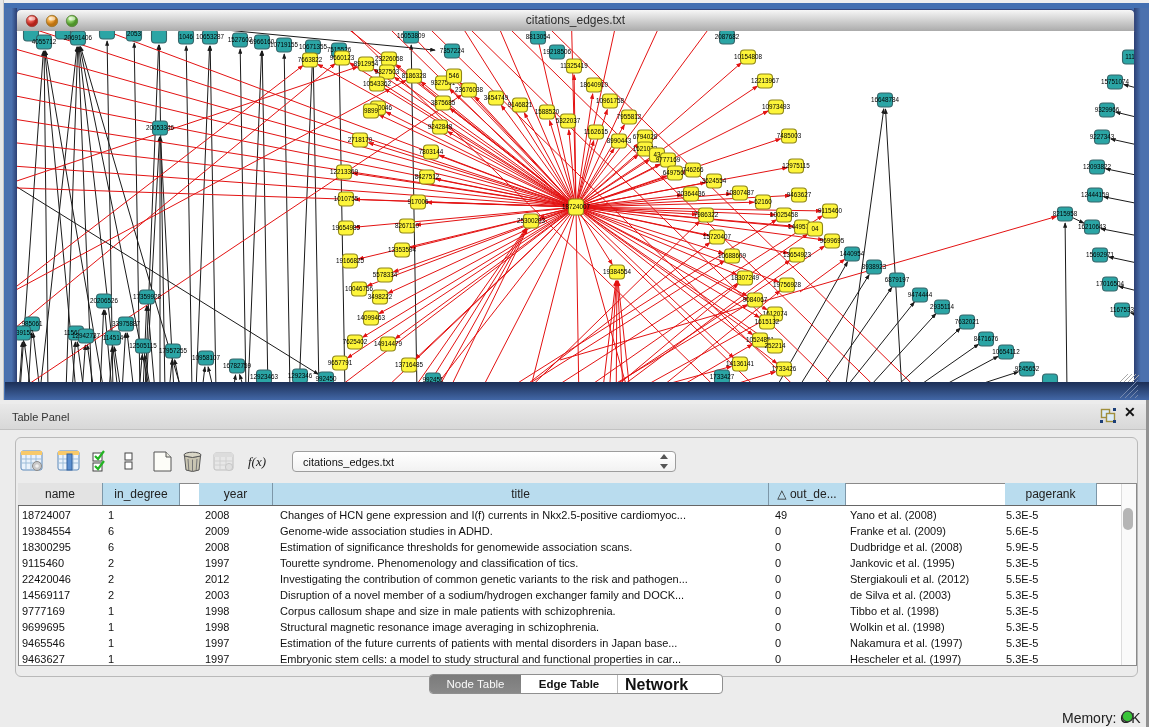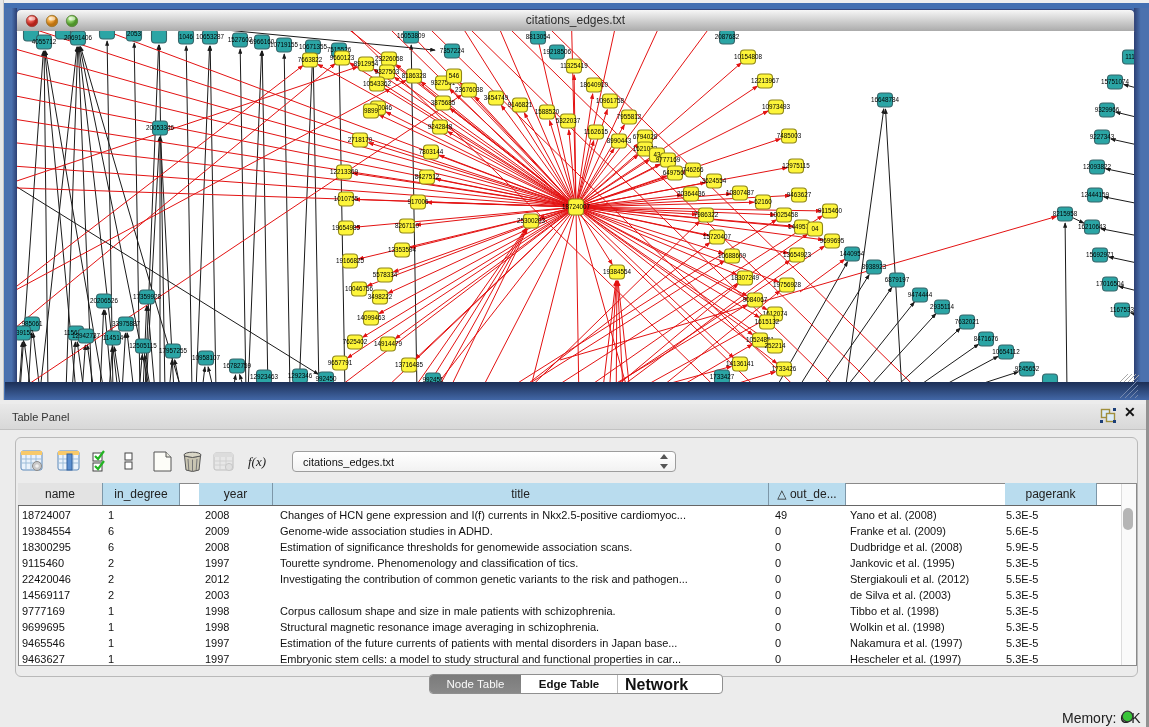--- a/index.html
+++ b/index.html
@@ -712,20 +712,21 @@
 <span style="left:205px">2012</span>
     <span style="left:280px">Investigating the contribution of common genetic variants to the risk and pathogen...</span>
 <span style="left:775px">0</span>
     <span style="left:850px">Stergiakouli et al. (2012)</span>
 <span style="left:1006px">5.5E-5</span>
   </div>
 <div class="trow" style="top:588px">
 <span style="left:22px">14569117</span>
     <span style="left:108px">2</span>
 <span style="left:205px">2003</span>
+    <span style="left:280px">Disruption of a novel member of a sodium/hydrogen exchanger family and DOCK...</span>
 <span style="left:775px">0</span>
     <span style="left:850px">de Silva et al. (2003)</span>
 <span style="left:1006px">5.3E-5</span>
   </div>
 <div class="trow" style="top:604px">
 <span style="left:22px">9777169</span>
     <span style="left:108px">1</span>
 <span style="left:205px">1998</span>
     <span style="left:280px">Corpus callosum shape and size in male patients with schizophrenia.</span>
 <span style="left:775px">0</span>

